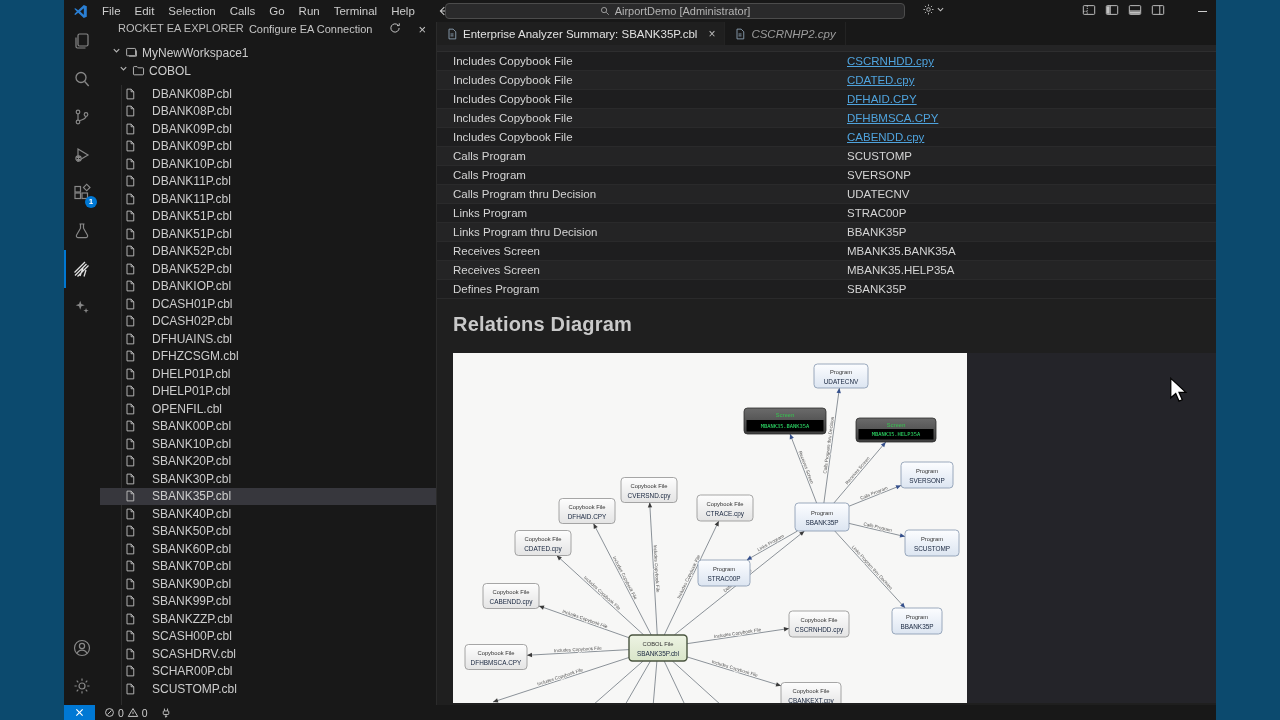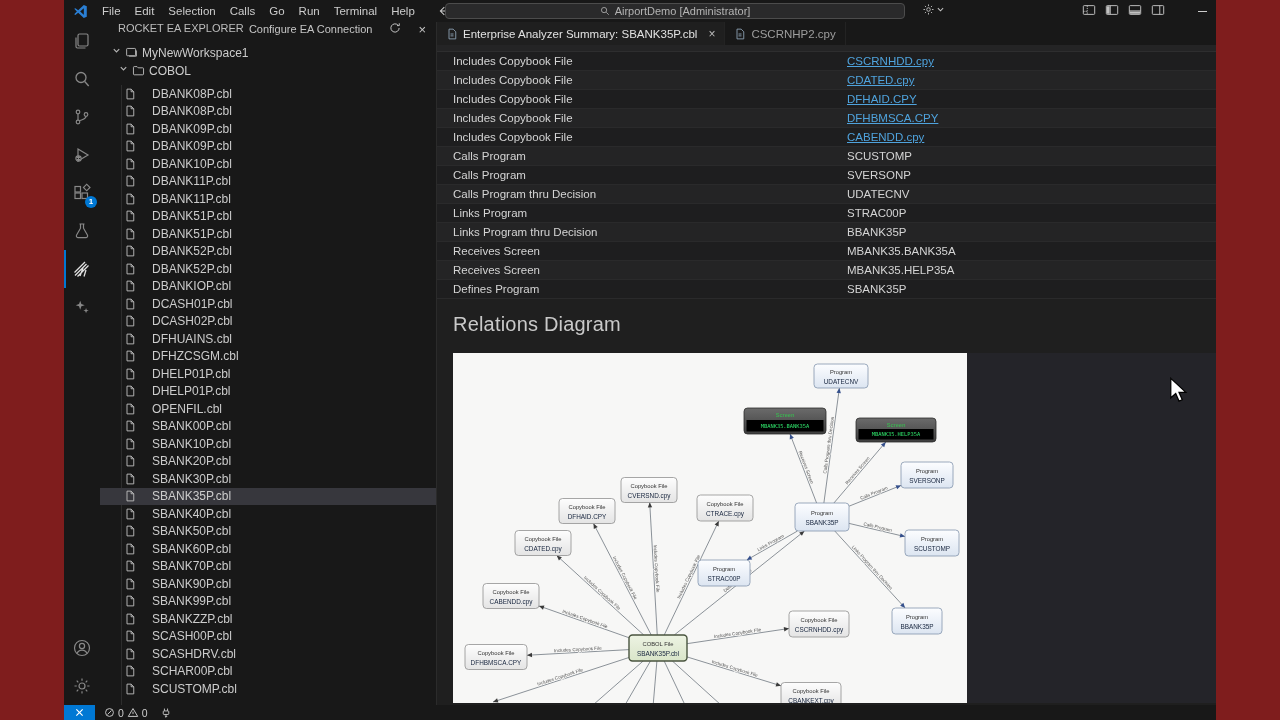--- a/index.html
+++ b/index.html
@@ -1,17 +1,17 @@
 <!DOCTYPE html>
 <html><head>
 <meta charset="utf-8">
 <style>
   *{box-sizing:border-box;margin:0;padding:0}
   html,body{width:1280px;height:720px;overflow:hidden;background:#000;font-family:"Liberation Sans",sans-serif}
-  #stage{position:relative;width:1280px;height:720px;background:#7f1d1d}
+  #stage{position:relative;width:1280px;height:720px;background:#0c4a6e}
   .window{position:absolute;left:64px;top:0;width:1152px;height:720px;background:#1f1f1f;overflow:hidden}
 
   
   .titlebar{position:absolute;top:0;left:0;right:0;height:22px;background:#181818;display:flex;align-items:center}
   .vscode-logo{width:15px;height:15px;margin-left:9px;flex:0 0 auto}
   .menubar{display:flex;margin-left:7px}
   .menu-item{padding:0 7px;font-size:11.5px;color:#cccccc;line-height:22px;cursor:default}
   .nav-arrows{display:flex;gap:8px;margin-left:14px;color:#cccccc}
   .nav-arrows svg{display:block}
   .command-center{position:absolute;left:381px;top:3px;width:460px;height:16px;background:#2a2a2b;border:1px solid #4c4c4c;border-radius:4px;display:flex;align-items:center;justify-content:center;gap:5px;color:#b4b4b4;font-size:11px}
@@ -45,32 +45,32 @@
   .file-row{display:flex;align-items:center;height:17.5px;padding-left:24px;color:#cccccc;font-size:12px;gap:16px;position:relative}
   .file-row.selected{background:#37373d}
   .ficon{display:flex;color:#c0c0c0}
   .flabel{white-space:nowrap}
 
   
   .editor{position:absolute;left:373px;top:0;right:0;bottom:0;background:#1f1f1f}
   .tabbar{height:23px;background:#181818;display:flex;align-items:stretch}
   .tab{display:flex;align-items:center;gap:5px;padding:0 9px;font-size:11.5px;color:#9d9d9d;background:#181818;border-right:1px solid #232323;white-space:nowrap}
   .tab.active{background:#1f1f1f;color:#e2e2e2}
-  .tab.preview .tab-label{}
+  .tab.preview .tab-label{font-style:italic}
   .tab-close{margin-left:6px;color:#bababa;font-size:12px;line-height:1}
   .tab-ficon{display:flex;color:#8ca0b3}
   .content{position:absolute;top:23px;left:0;right:0;bottom:0;overflow:hidden;background:#1f1f1f}
   .row-sliver{height:7px;background:#242425;border-bottom:1px solid #2e2e2f}
   .t-row{display:flex;height:19px;align-items:center;font-size:11.5px;border-bottom:1px solid #2a2a2b;color:#d4d4d4}
   .t-row.alt{background:#242425}
   .t-row:not(.alt){background:#1e1e1f}
   .t-rel{padding-left:16px;width:410px;flex:0 0 auto}
   .t-val{flex:1}
   .t-val.link{color:#4fa3dd;text-decoration:underline}
-  .heading{margin:14px 0 0 16px;font-size:20px;font-weight:400;color:#c9c9c9;letter-spacing:.2px}
+  .heading{margin:14px 0 0 16px;font-size:20px;font-weight:700;color:#c9c9c9;letter-spacing:.2px}
   .diagram-side{position:absolute;left:530px;top:308px;right:0;height:350px;background:#242429}
   .diagram-wrap{position:absolute;left:16px;top:308px;width:514px;height:350px;background:#f7f7f6}
   .diagram-wrap svg{display:block}
 
   
   .n-title{font-family:"Liberation Sans",sans-serif;font-size:5.8px;fill:#333}
   .n-name{font-family:"Liberation Sans",sans-serif;font-size:6.4px;fill:#16243d}
   .scr-title{font-family:"Liberation Sans",sans-serif;font-size:5.6px;font-weight:bold;fill:#3fae53}
   .scr-name{font-family:"DejaVu Sans Mono",monospace;font-size:5.4px;fill:#2fe26a}
   .e-label{font-family:"Liberation Sans",sans-serif;font-size:4.6px;fill:#555;paint-order:stroke;stroke:#f7f7f6;stroke-width:1.4px}

